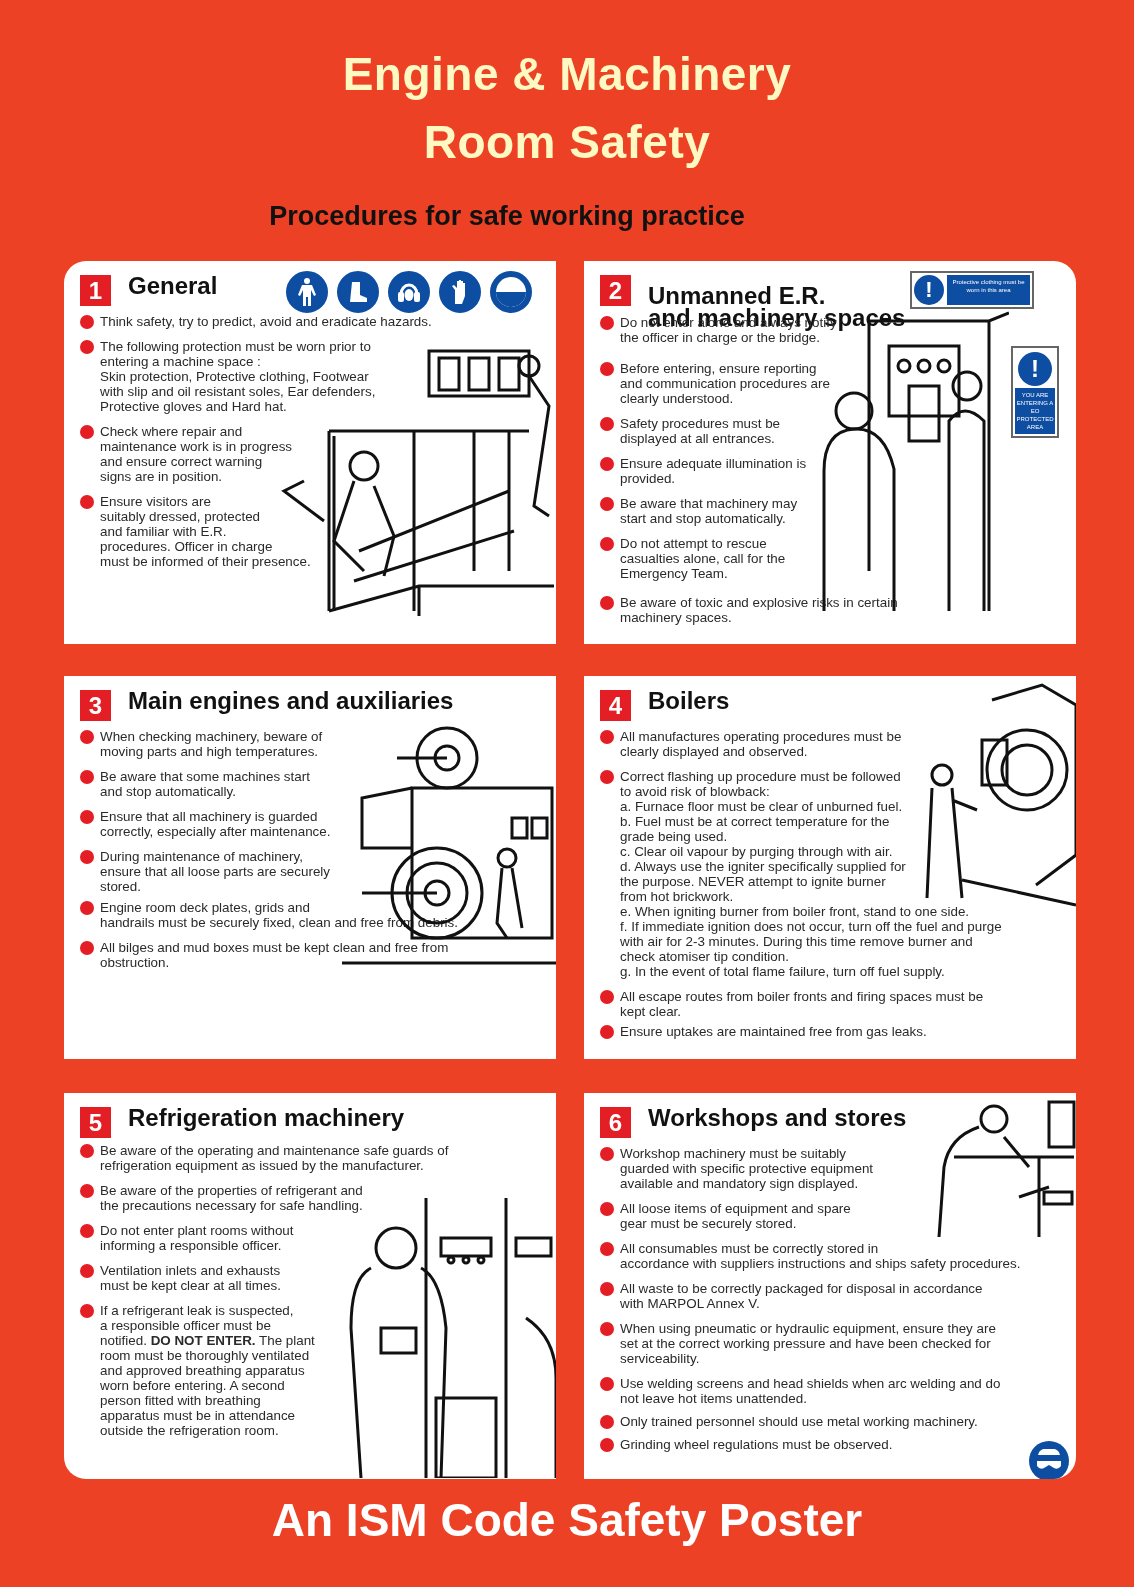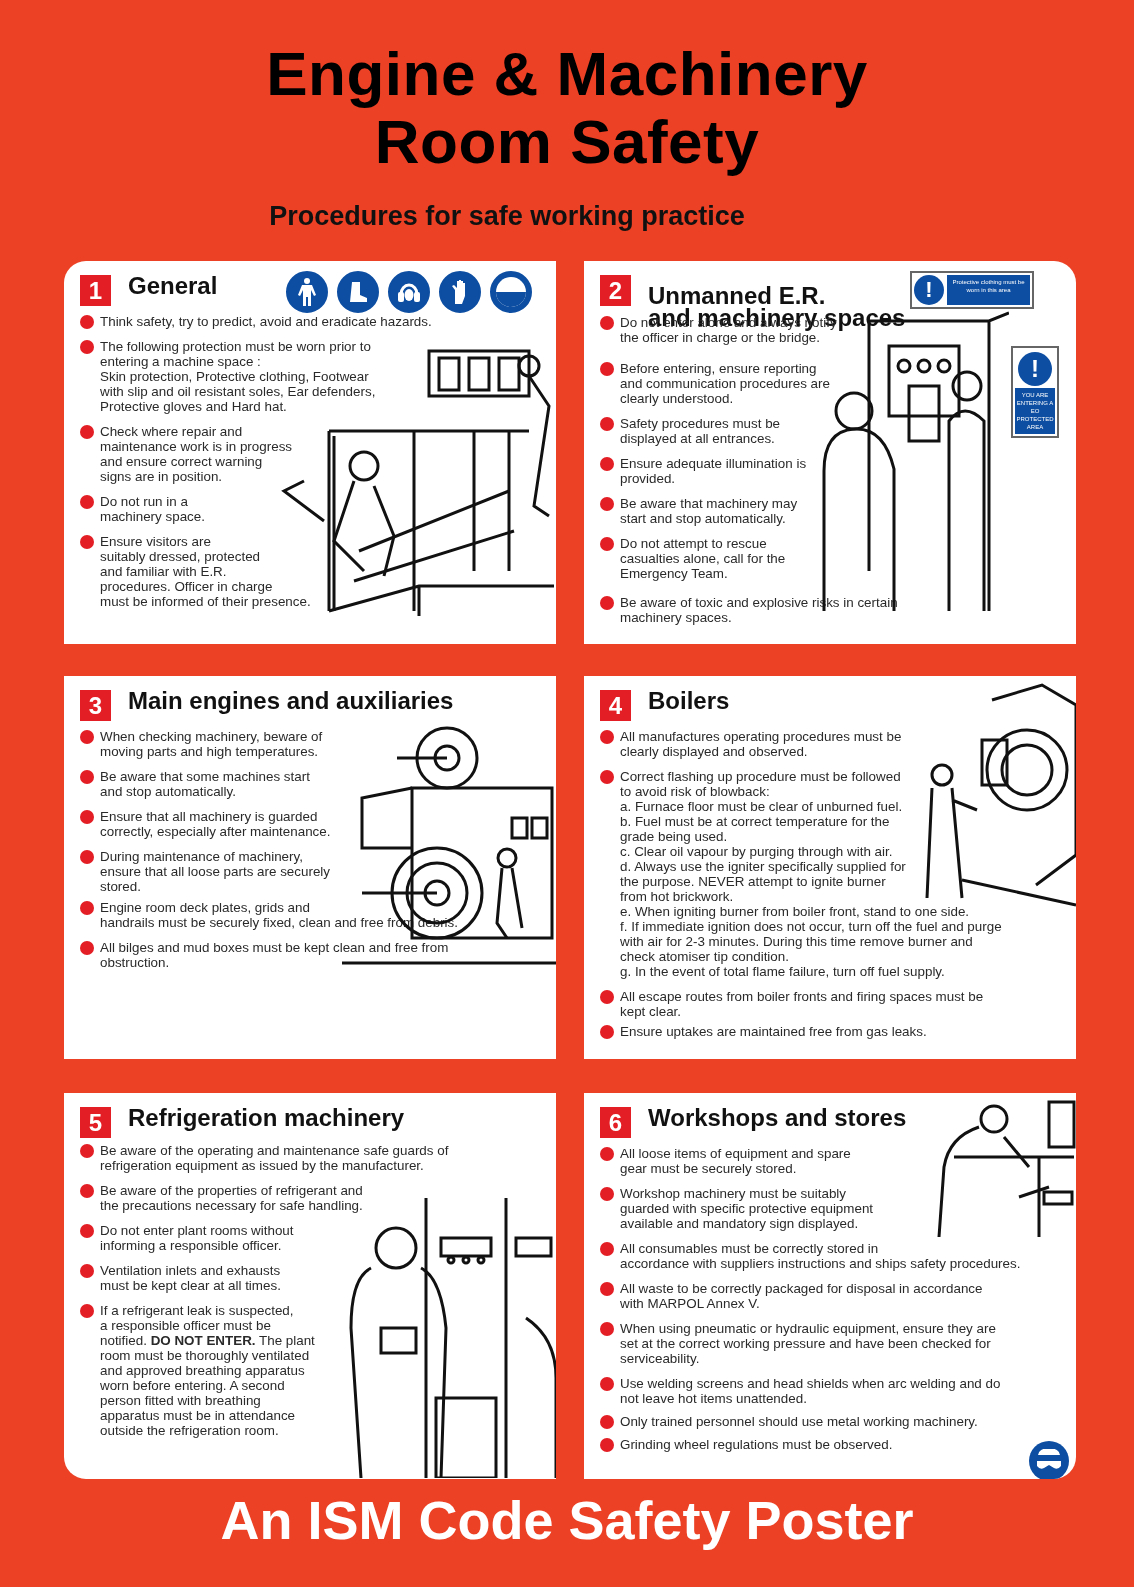--- a/index.html
+++ b/index.html
@@ -1,29 +1,29 @@
 <!DOCTYPE html>
 <html><head>
 <meta charset="utf-8">
 <style>
   * { box-sizing: border-box; margin: 0; padding: 0; }
   html, body { width: 1134px; height: 1587px; background: #ec4124; overflow: hidden; }
   body { position: relative; font-family: "Liberation Sans", sans-serif; color: #1a1a1a; }
 
   .title {
     position: absolute; left: 0; top: 40px; width: 1134px; text-align: center;
-    color: #000000; font-weight: bold; font-size: 62px; line-height: 68px; letter-spacing: 0.5px;
+    color: #fef9c3; font-weight: bold; font-size: 46px; line-height: 68px; letter-spacing: 0.5px;
   }
   .subtitle {
     position: absolute; left: 0; top: 199px; width: 1014px; text-align: center;
     color: #111; font-weight: bold; font-size: 27px; line-height: 34px;
   }
   .footer {
     position: absolute; left: 0; top: 1492px; width: 1134px; text-align: center;
-    color: #ffffff; font-weight: bold; font-size: 54px; line-height: 56px;
+    color: #ffffff; font-weight: bold; font-size: 46px; line-height: 56px;
   }
 
   .panel {
     position: absolute; background: #ffffff; overflow: hidden;
   }
   .p1 { left: 64px;  top: 261px;  width: 492px; height: 383px; border-top-left-radius: 22px; }
   .p2 { left: 584px; top: 261px;  width: 492px; height: 383px; border-top-right-radius: 22px; }
   .p3 { left: 64px;  top: 676px;  width: 492px; height: 383px; }
   .p4 { left: 584px; top: 676px;  width: 492px; height: 383px; }
   .p5 { left: 64px;  top: 1093px; width: 492px; height: 386px; border-bottom-left-radius: 22px; }
@@ -134,25 +134,20 @@
       </li>
     <li>
         <span class="dot"></span>
         <span class="txt">Check where repair and
 maintenance work is in progress
 and ensure correct warning
 signs are in position.</span>
       </li>
     <li>
         <span class="dot"></span>
-        <span class="txt">Do not run in a
-machinery space.</span>
-      </li>
-    <li>
-        <span class="dot"></span>
         <span class="txt">Ensure visitors are
 suitably dressed, protected
 and familiar with E.R.
 procedures. Officer in charge
 must be informed of their presence.</span>
       </li>
   </ul>
   <svg class="illus" style="left:200px; top:75px;" width="290" height="290" viewBox="0 0 290 290">
     <g fill="none" stroke="#111" stroke-width="3">
       <rect x="165" y="15" width="100" height="45"></rect>
@@ -412,28 +407,28 @@
     </g>
   </svg>
 </section>
 
 <section class="panel p6">
   <div class="num">6</div>
   <div class="ptitle">Workshops and stores</div>
   <ul class="list" style="top:53px; width:470px;">
     <li>
         <span class="dot"></span>
-        <span class="txt">All loose items of equipment and spare
-gear must be securely stored.</span>
-      </li>
-    <li>
-        <span class="dot"></span>
         <span class="txt">Workshop machinery must be suitably
 guarded with specific protective equipment
 available and mandatory sign displayed.</span>
+      </li>
+    <li>
+        <span class="dot"></span>
+        <span class="txt">All loose items of equipment and spare
+gear must be securely stored.</span>
       </li>
     <li>
         <span class="dot"></span>
         <span class="txt">All consumables must be correctly stored in
 accordance with suppliers instructions and ships safety procedures.</span>
       </li>
     <li>
         <span class="dot"></span>
         <span class="txt">All waste to be correctly packaged for disposal in accordance
 with MARPOL Annex V.</span>

